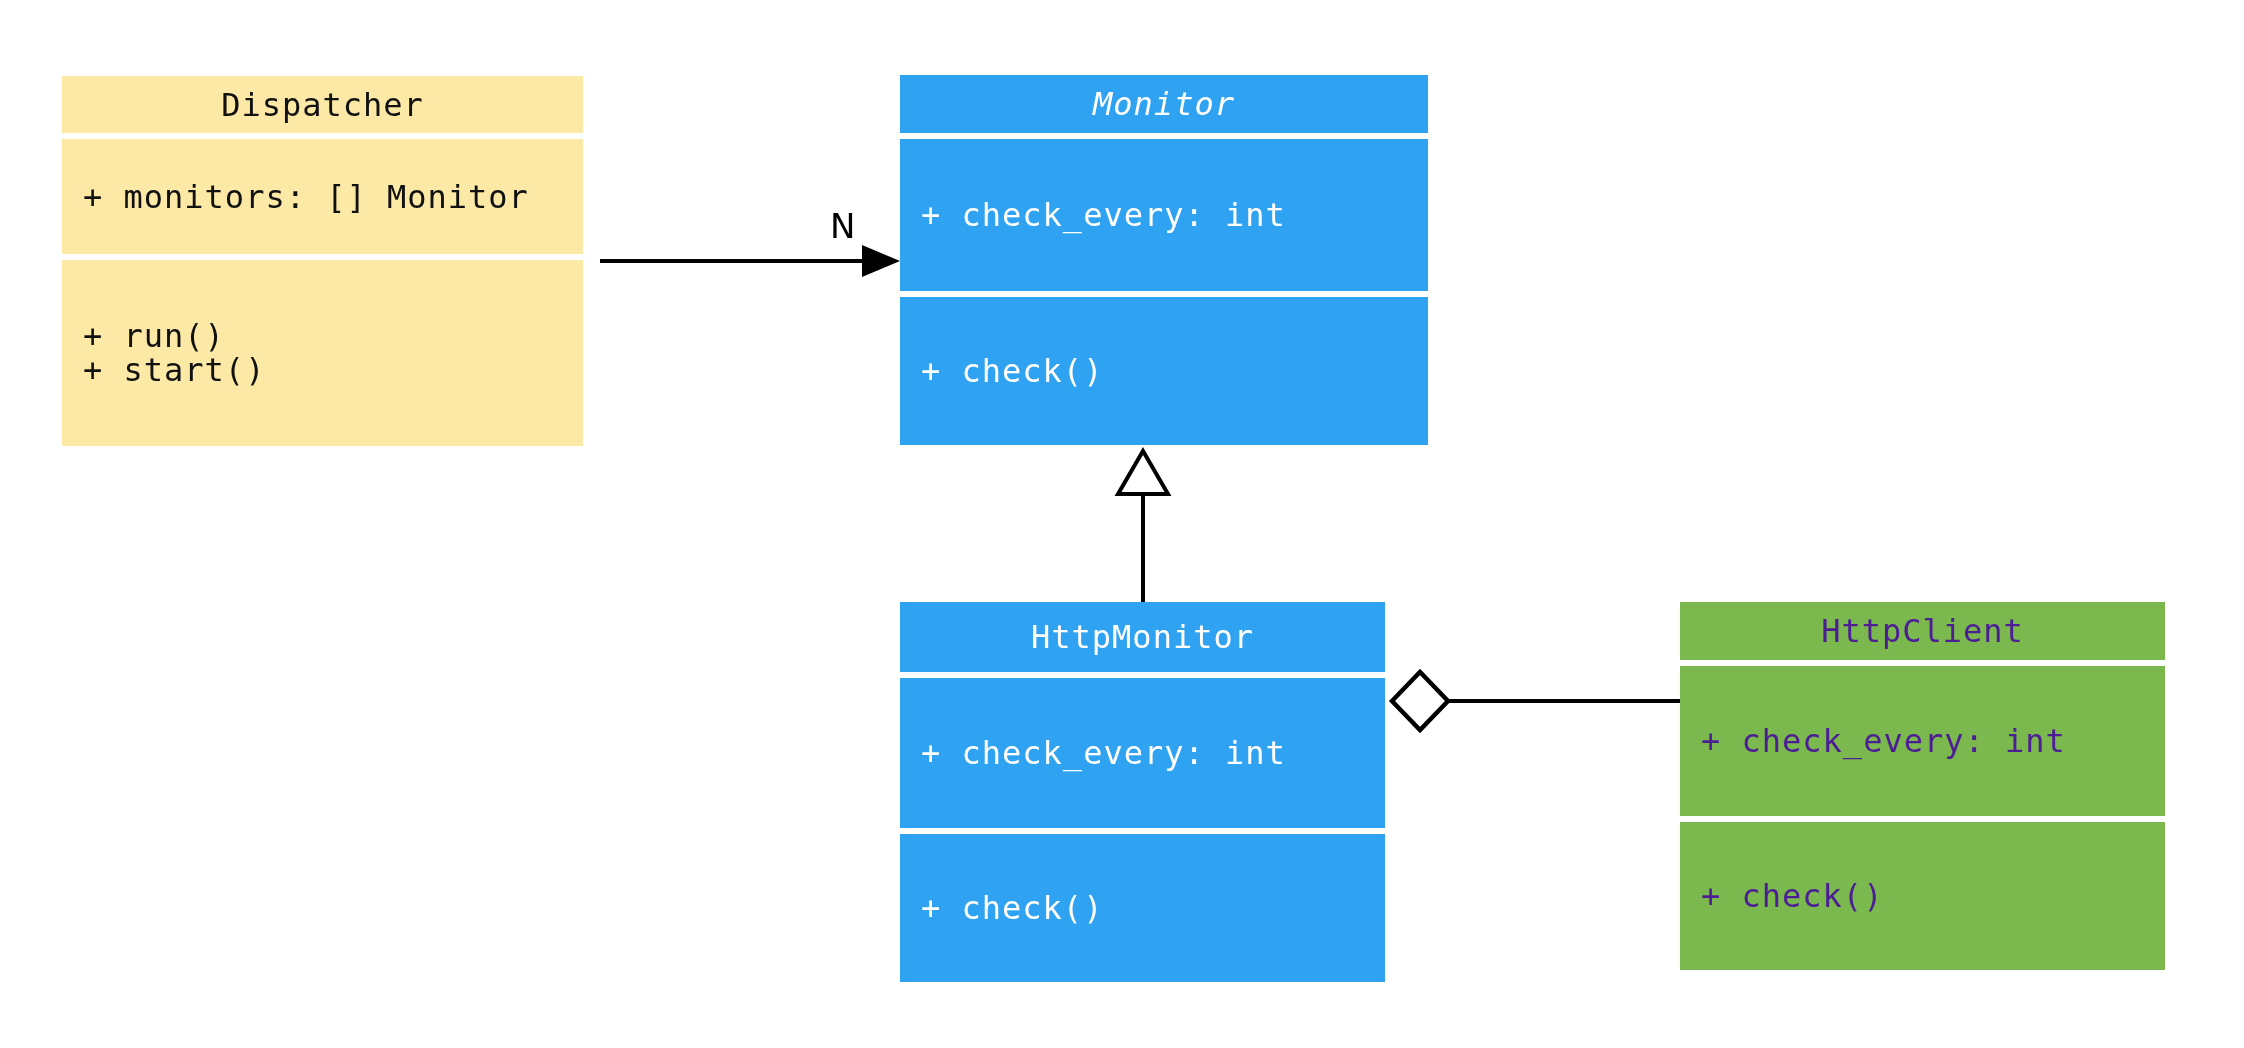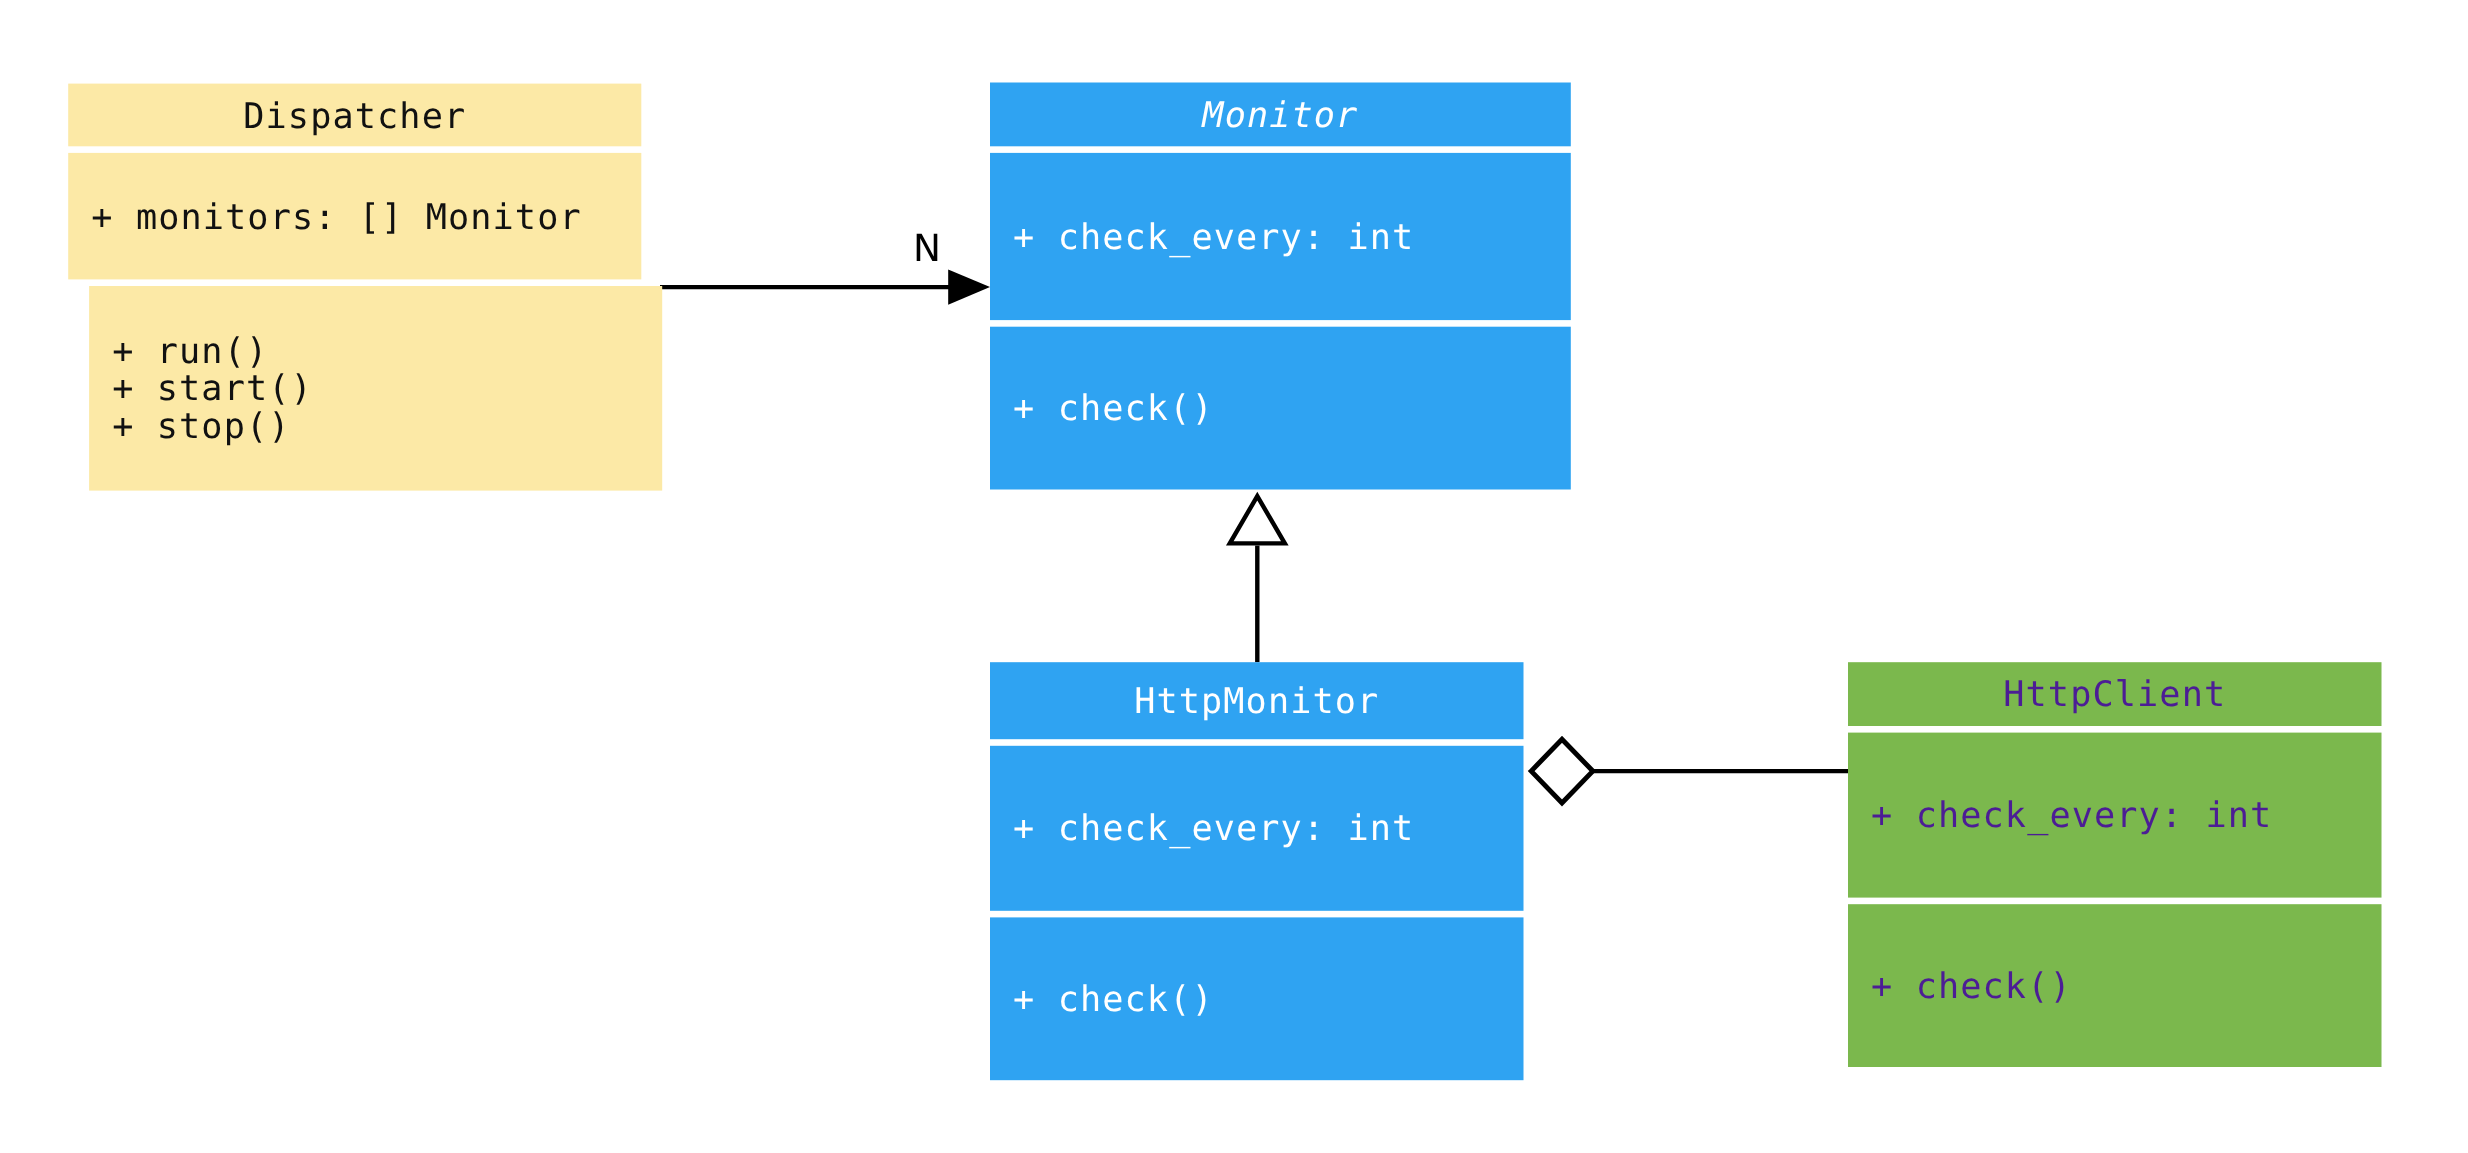--- a/index.html
+++ b/index.html
@@ -95,24 +95,23 @@
     <polygon points="1392,701 1420,672 1448,701 1420,730" fill="#ffffff" stroke="#000000" stroke-width="4.5" stroke-linejoin="miter"></polygon>
   </svg>
 
   <div class="edge-label">N</div>
 
   <div class="uml-class" id="box-dispatcher" style="color: rgb(17, 17, 17);">
     <div class="compartment title" style="background: rgb(252, 233, 166);">Dispatcher</div>
     <div class="compartment body-comp attrs" style="background: rgb(252, 233, 166);">
       <div>+ monitors: [] Monitor</div>
     </div>
-    <div class="compartment body-comp methods" style="background: rgb(252, 233, 166); margin-left: 19px;">
+    <div class="compartment body-comp methods" style="background: rgb(252, 233, 166);">
       <div>+ run()</div>
       <div>+ start()</div>
-      <div>+ stop()</div>
     </div>
   </div>
 
   <div class="uml-class" id="box-monitor" style="color: rgb(255, 255, 255);">
     <div class="compartment title is-abstract" style="background: rgb(47, 163, 242);">Monitor</div>
     <div class="compartment body-comp attrs" style="background: rgb(47, 163, 242);">
       <div>+ check_every: int</div>
     </div>
     <div class="compartment body-comp methods" style="background: rgb(47, 163, 242);">
       <div>+ check()</div>

